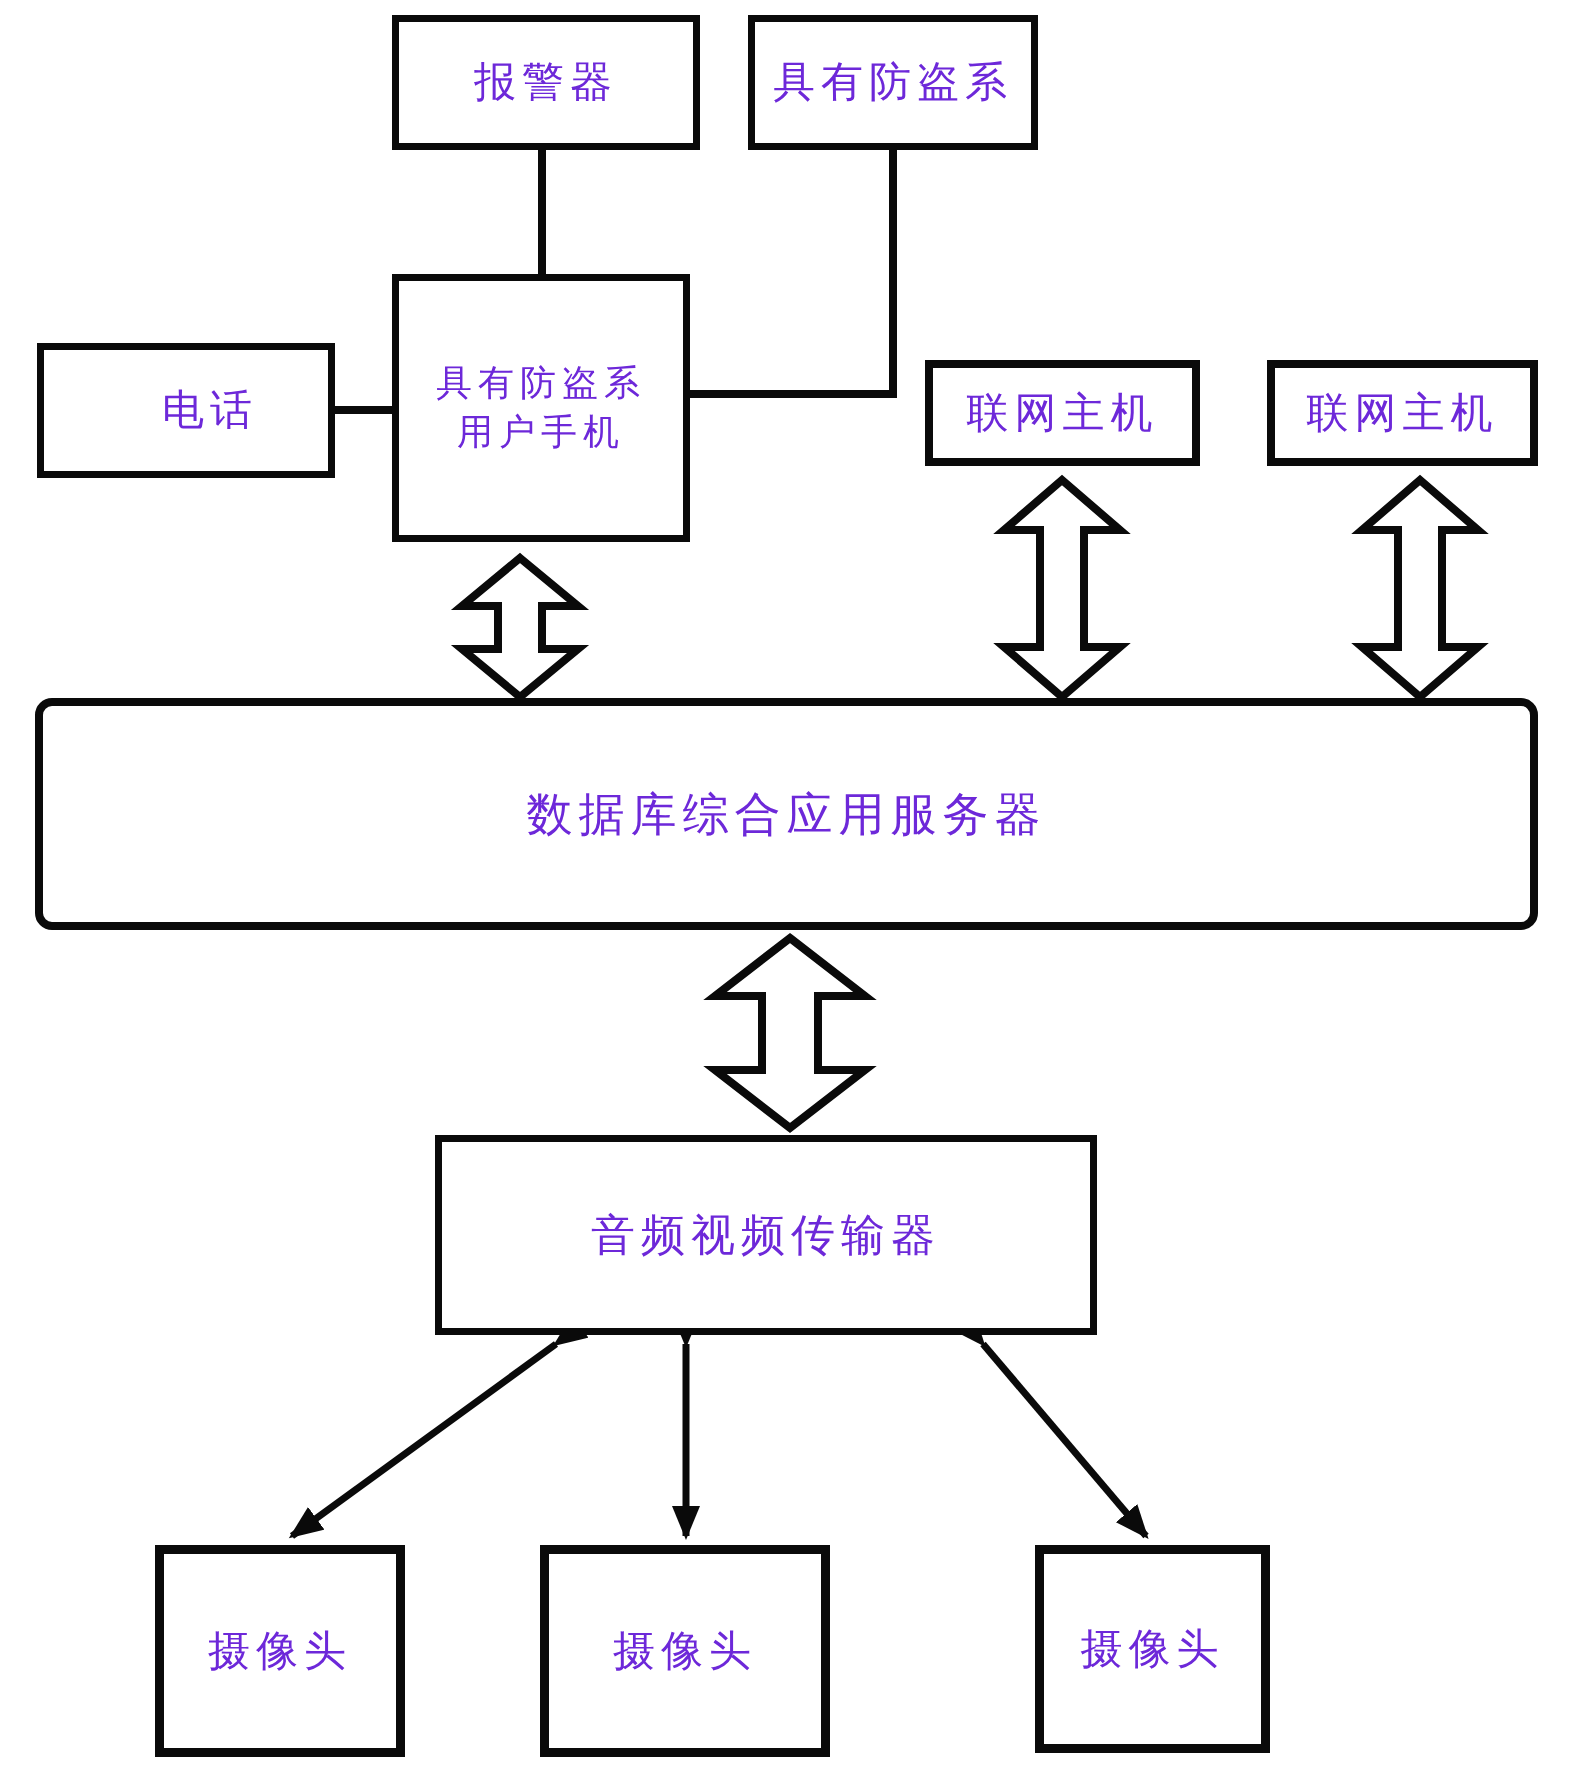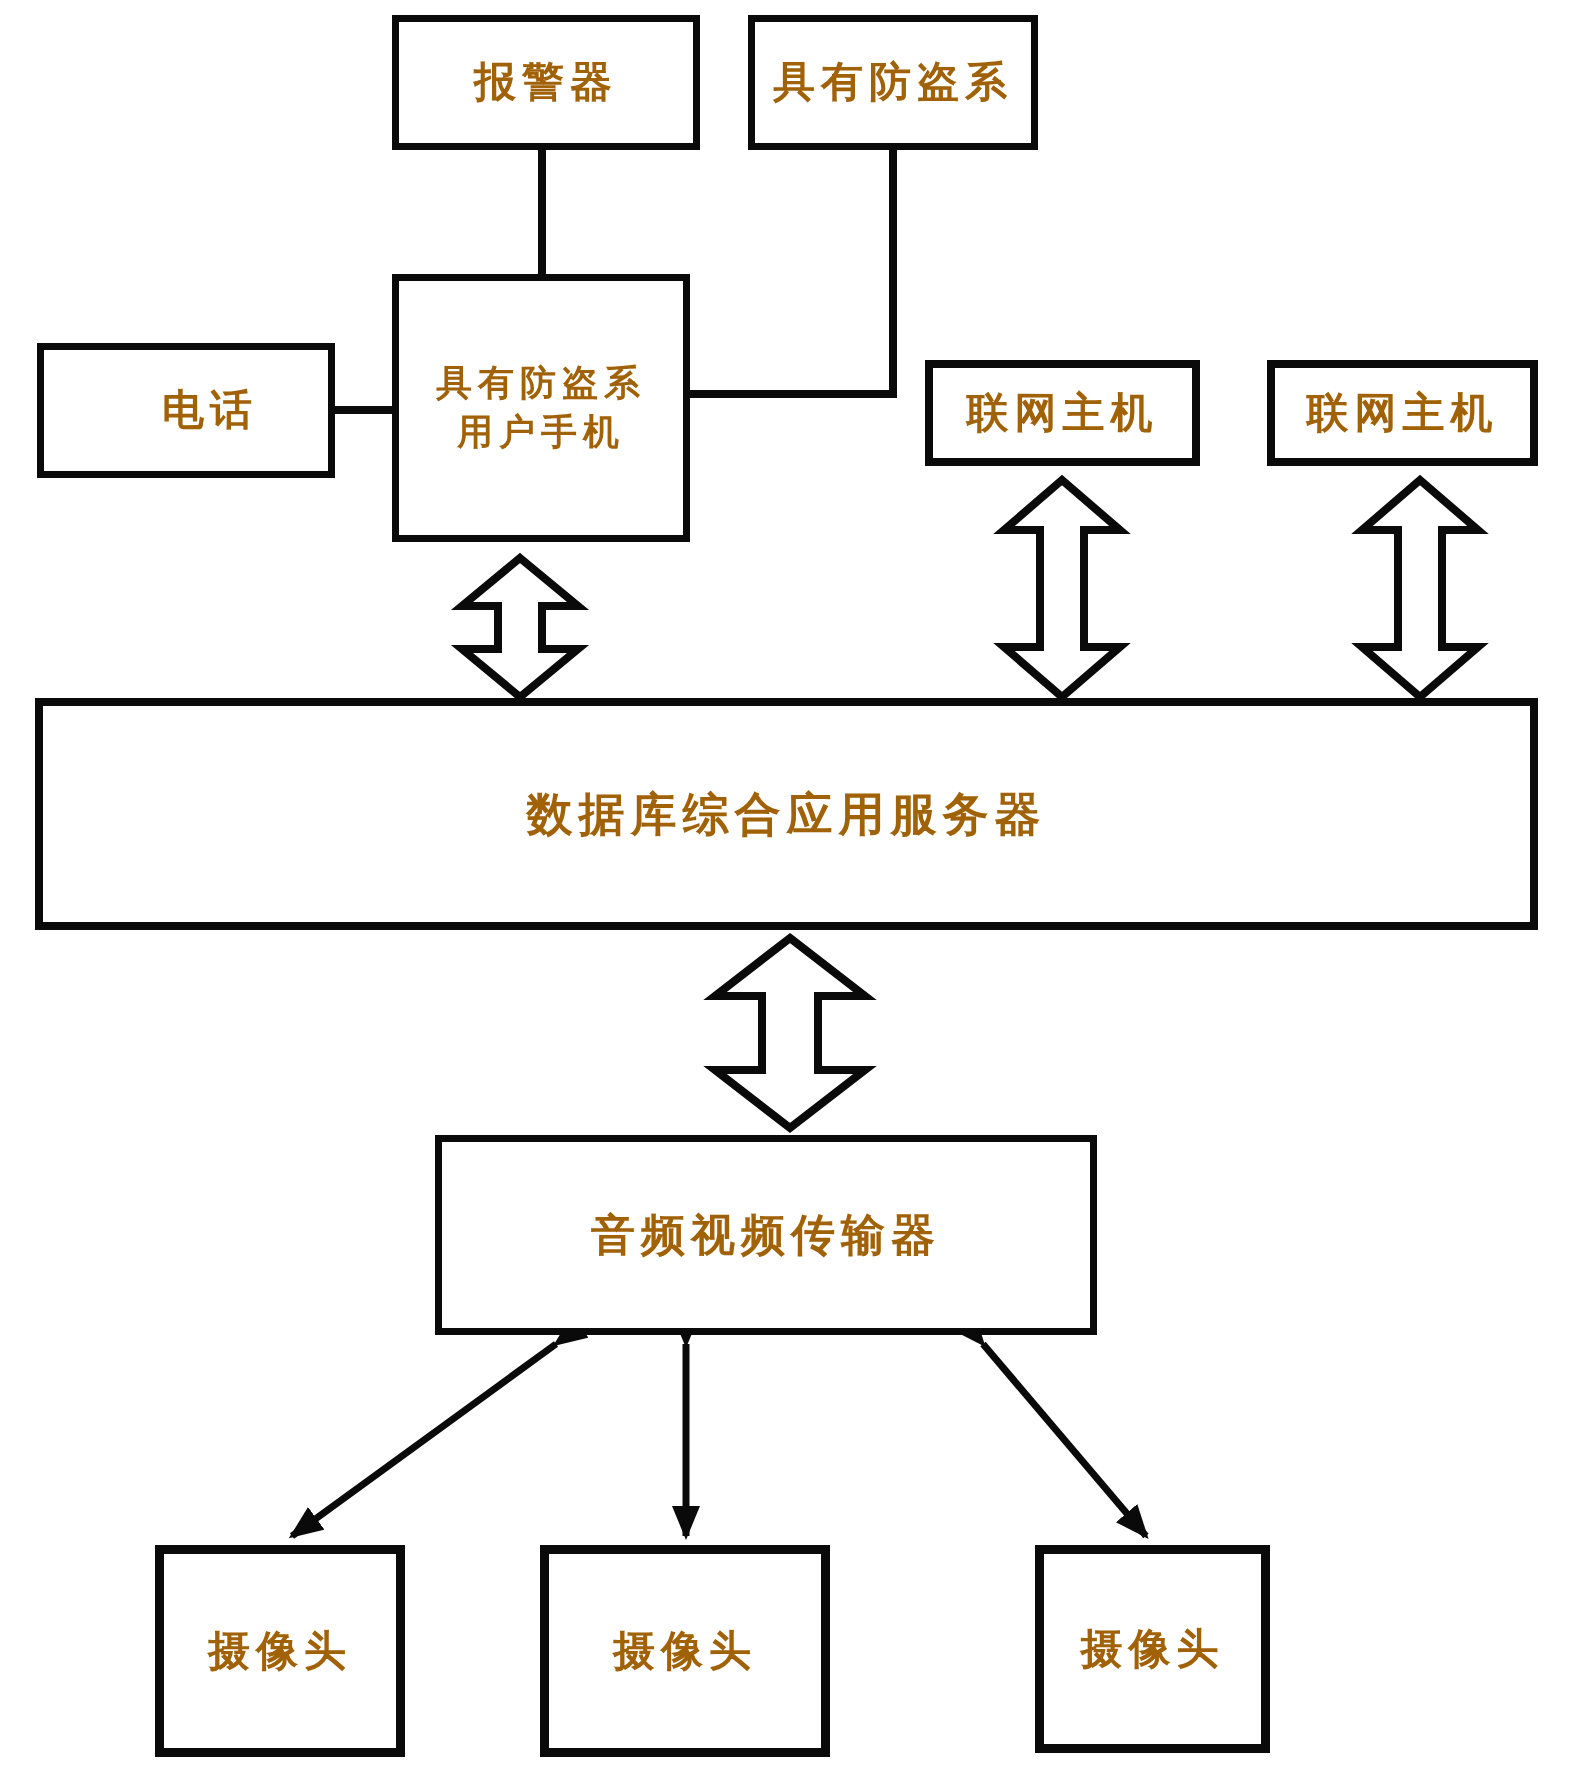--- a/index.html
+++ b/index.html
@@ -15,37 +15,37 @@
     position: absolute;
     border: 7px solid #0a0a0a;
     background: #ffffff;
     display: flex;
     align-items: center;
     justify-content: center;
     text-align: center;
     box-sizing: border-box;
   }
   .node .lbl {
-    font-weight: bold;
-    color: #a16207;
+    font-weight: normal;
+    color: #6d28d9;
     letter-spacing: 6px;
     line-height: 1.35;
     white-space: nowrap;
   }
   .thickb { border-width: 9px; }
   .conn { position: absolute; background: #0a0a0a; }
   #arrow-layer { position: absolute; left: 0; top: 0; width: 1572px; height: 1770px; }
   
   #n-alarm       { left: 392px; top: 15px;   width: 308px; height: 135px; }
   #n-userphone   { left: 748px; top: 15px;   width: 290px; height: 135px; }
   #n-telephone   { left: 37px;  top: 343px;  width: 298px; height: 135px; padding-left: 48px; }
   #n-host        { left: 392px; top: 274px;  width: 298px; height: 268px; }
   #n-nethost1    { left: 925px; top: 360px;  width: 275px; height: 106px; border-width: 8px; }
   #n-nethost2    { left: 1267px;top: 360px;  width: 271px; height: 106px; border-width: 8px; }
-  #n-server      { left: 35px;  top: 698px;  width: 1503px; height: 232px; border-width: 8px; }
+  #n-server      { left: 35px;  top: 698px;  width: 1503px; height: 232px; border-width: 8px; border-radius: 17px; }
   #n-transmitter { left: 435px; top: 1135px; width: 662px; height: 200px; }
   #n-camera1     { left: 155px; top: 1545px; width: 250px; height: 212px; }
   #n-camera2     { left: 540px; top: 1545px; width: 290px; height: 212px; }
   #n-camera3     { left: 1035px;top: 1545px; width: 235px; height: 208px; }
   .fs42 { font-size: 42px; }
   .fs40 { font-size: 36px; }
   .fs46 { font-size: 46px; }
   .fs44 { font-size: 44px; }
   
   #c-alarm-host      { left: 538px; top: 148px; width: 8px;   height: 128px; }

